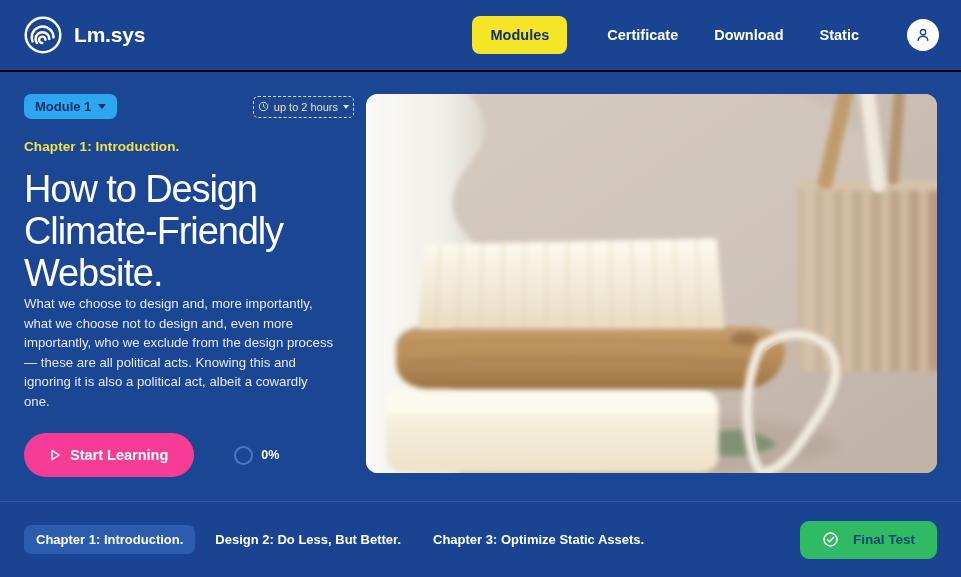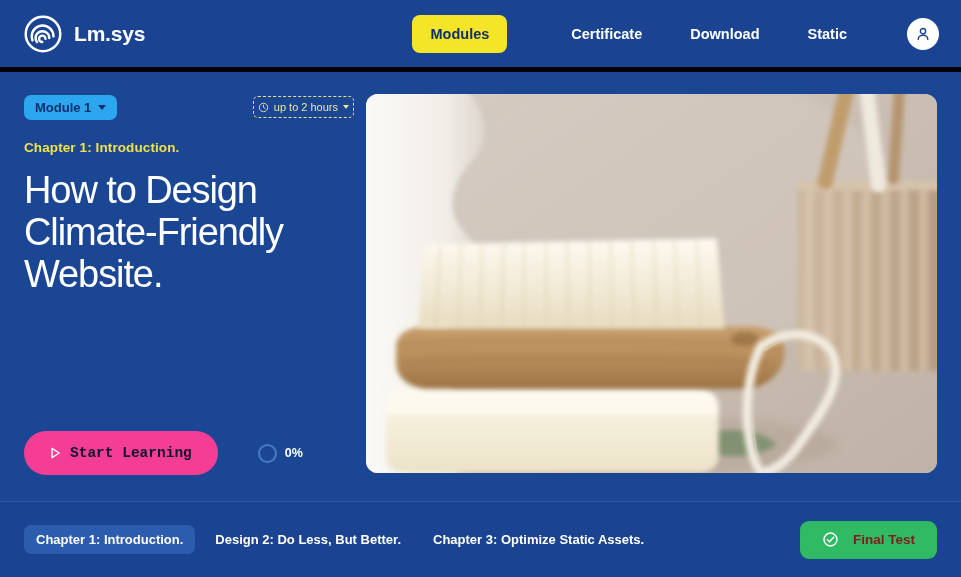--- a/index.html
+++ b/index.html
@@ -25,21 +25,21 @@
     display: flex;
     flex-direction: column;
     overflow: hidden;
   }
 
   
   .header {
     height: 72px;
     flex: 0 0 72px;
     background: #1a4492;
-    border-bottom: 5px solid #000000;
+    border-bottom: 2px solid #000000;
     display: flex;
     align-items: center;
     padding: 0 22px 0 24px;
     position: relative;
   }
 
   .brand {
     display: flex;
     align-items: center;
     gap: 12px;
@@ -54,21 +54,21 @@
     font-size: 21px;
     font-weight: bold;
     letter-spacing: -0.2px;
     color: #ffffff;
     white-space: nowrap;
   }
 
   .nav {
     display: flex;
     align-items: center;
-    gap: 12px;
+    gap: 0px;
     margin-left: auto;
     margin-right: 0;
   }
   .nav-item {
     font-size: 14.5px;
     font-weight: bold;
     color: #ffffff;
     padding: 11px 18px;
     border-radius: 8px;
     white-space: nowrap;
@@ -187,32 +187,32 @@
 
   .cta-row {
     display: flex;
     align-items: center;
     margin-top: auto;
     margin-bottom: 26px;
   }
 
   .start-btn {
     background: #f53d96;
-    color: #0f172a;
+    color: #ffffff;
     border: none;
     border-radius: 24px;
     padding: 0 26px;
     height: 44px;
     font-size: 14.5px;
     font-weight: bold;
     display: inline-flex;
     align-items: center;
     gap: 9px;
     cursor: pointer;
-    font-family: Liberation Mono, monospace;
+    font-family: Liberation Sans, sans-serif;
     white-space: nowrap;
   }
 
   .progress-wrap {
     display: flex;
     align-items: center;
     gap: 8px;
     margin-left: 40px;
   }
   .progress-ring {
@@ -281,21 +281,21 @@
   }
   .chapter-item.fading {
     -webkit-mask-image: linear-gradient(to right, #000 0%, #000 62%, rgba(0,0,0,0.12) 98%, transparent 100%);
     mask-image: linear-gradient(to right, #000 0%, #000 62%, rgba(0,0,0,0.12) 98%, transparent 100%);
   }
 
   .final-test-btn {
     flex: 0 0 auto;
     margin-left: 14px;
     background: #2fba63;
-    color: #7f1d1d;
+    color: #0c4a6e;
     border: none;
     border-radius: 9px;
     height: 38px;
     padding: 0 22px;
     font-size: 13.5px;
     font-weight: bold;
     display: inline-flex;
     align-items: center;
     gap: 14px;
     cursor: pointer;
@@ -357,20 +357,21 @@
           </span>
           <span>up to 2 hours</span>
           <span class="caret-cream"></span>
         </div>
       </div>
 
       <div class="chapter-eyebrow">Chapter 1: Introduction.</div>
 
       <h1 class="headline">How to Design Climate-Friendly Website.</h1>
 
+      <p class="body-text">What we choose to design and, more importantly, what we choose not to design and, even more importantly, who we exclude from the design process — these are all political acts. Knowing this and ignoring it is also a political act, albeit a cowardly one.</p>
 
       <div class="cta-row">
         <button class="start-btn">
           <span>
             <svg width="11" height="12" viewBox="0 0 12 13" fill="none" style="display:block">
               <path d="M2.2 1.4 10 6.5 2.2 11.6z" stroke="#ffffff" stroke-width="1.5" stroke-linejoin="round" fill="none"></path>
             </svg>
           </span>
           <span>Start Learning</span>
         </button>

